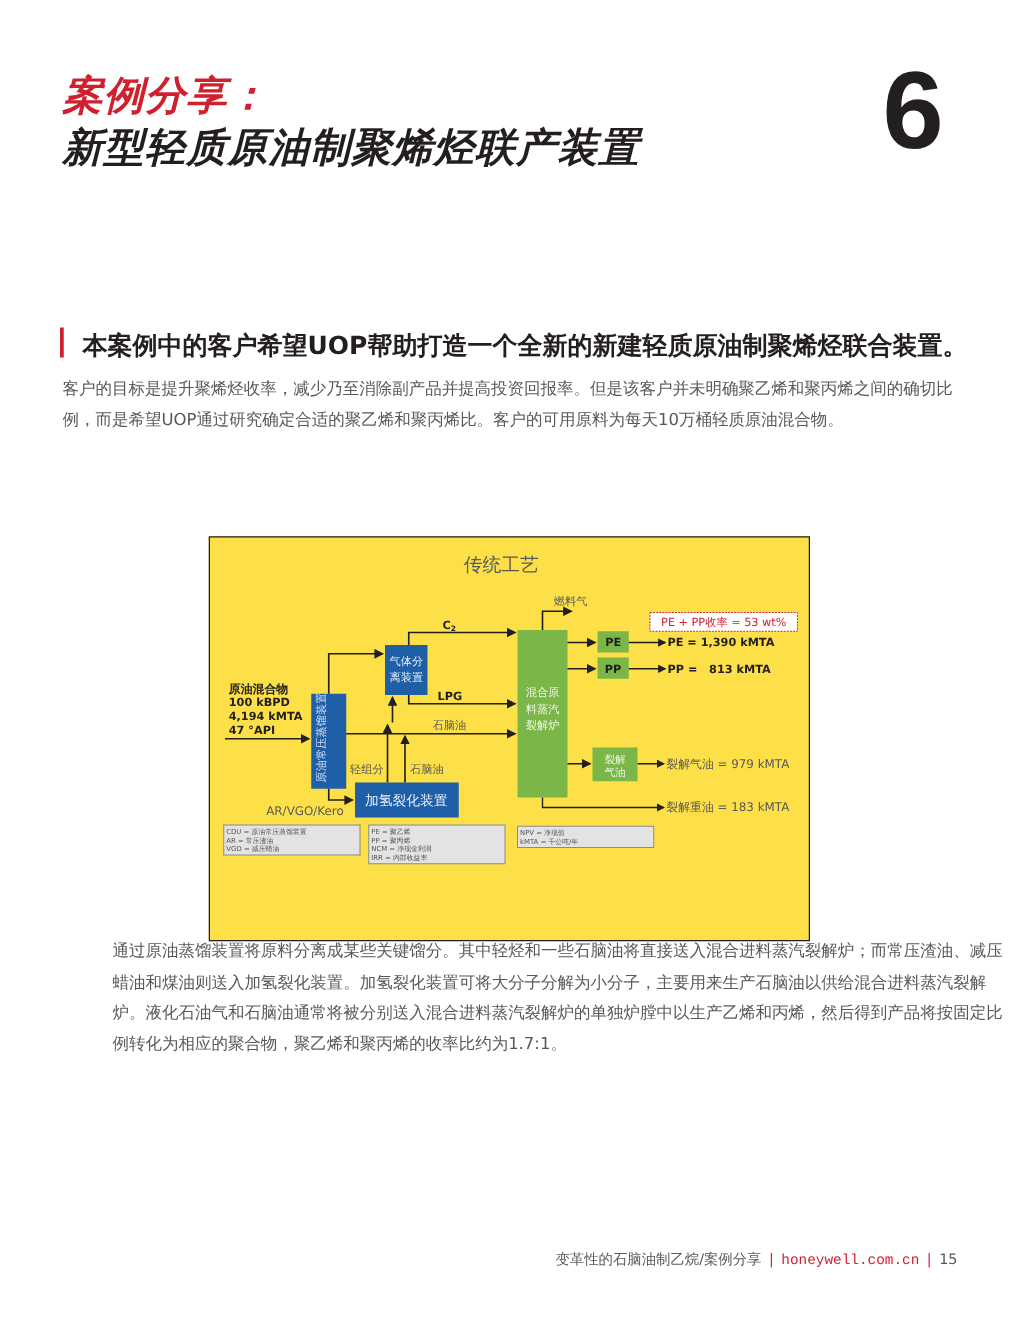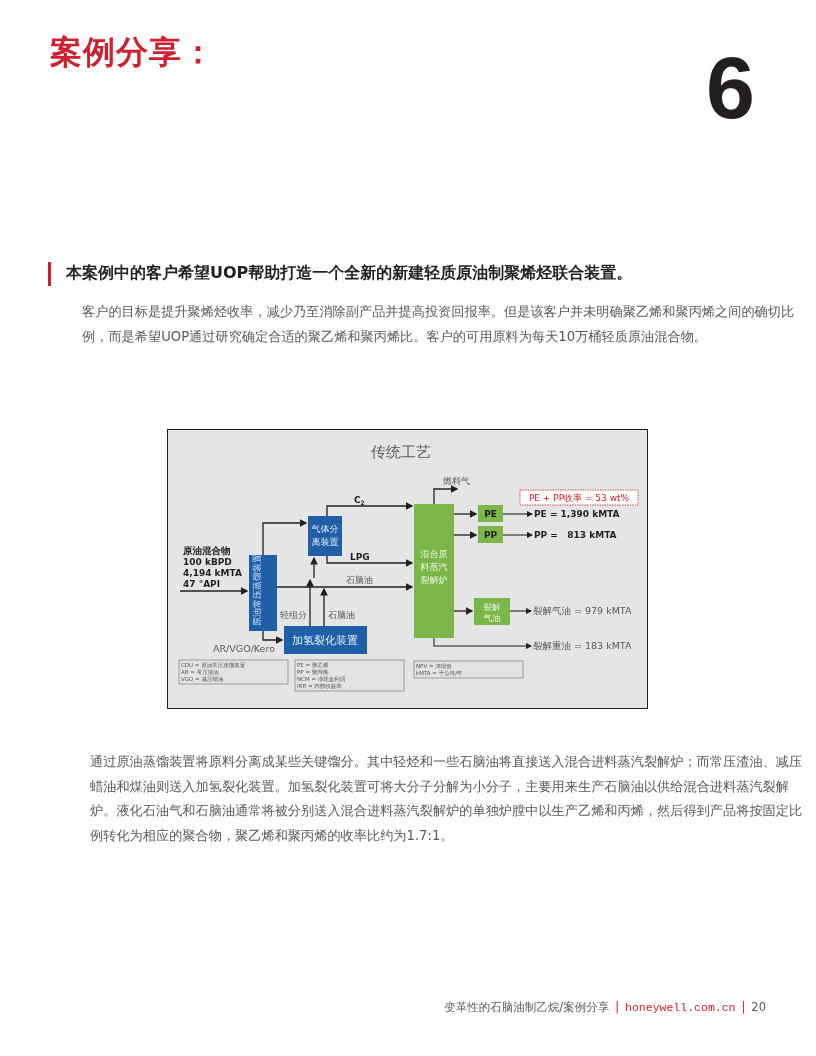--- a/index.html
+++ b/index.html
@@ -1,41 +1,42 @@
 <!DOCTYPE html>
 <html><head>
 <meta charset="utf-8">
 <style>
   html, body { margin: 0; padding: 0; background: #ffffff; }
   body { width: 816px; height: 1056px; position: relative; overflow: hidden;
          font-family: "DejaVu Sans", "Liberation Sans", sans-serif; color: #231f20; }
-  .title-block { position: absolute; left: 50px; top: 32px; }
+  .title-block { position: absolute; left: 50px; top: 56px; font-style: italic; }
   .title-line1 { font-size: 32px; font-weight: bold; color: #d0202e; line-height: 40px; letter-spacing: 1px; }
   .title-line2 { font-size: 32px; font-weight: bold; color: #231f20; line-height: 44px; letter-spacing: 1px; }
   .chapter-num { position: absolute; left: 706px; top: 38px; font-family: "Liberation Sans", sans-serif;
                  font-size: 88px; font-weight: bold; color: #231f20; line-height: 100px; }
   .lead { position: absolute; left: 48px; top: 262px; width: 730px; height: 24px; }
   .lead-bar { position: absolute; left: 0; top: 0; width: 3px; height: 24px; background: #d0202e; }
-  .lead-text { position: absolute; left: 18px; top: 1px; font-size: 16px; font-weight: bold; color: #231f20; white-space: nowrap; }
+  .lead-text { position: absolute; left: 18px; top: 1px; font-size: 20px; font-weight: bold; color: #231f20; white-space: nowrap; }
   .para { position: absolute; left: 50px; width: 718px; font-size: 13.2px; line-height: 24.5px; color: #58595b; }
-  .para1 { top: 300px; margin-left: 32px; }
+  .para1 { top: 300px; }
   .para2 { top: 750px; margin-left: 40px; }
-  .diagram { position: absolute; left: 167px; top: 429px; width: 481px; height: 280px;
-             border: 1.5px solid #231f20; box-sizing: border-box; background: #e5e5e5; }
+  .diagram { position: absolute; left: 167px; top: 429px; width: 481px; height: 324px;
+             border: 1.5px solid #231f20; box-sizing: border-box; background: #fde047; }
   .diagram svg { position: absolute; left: 0; top: 0; }
   .footer { position: absolute; right: 50px; top: 1000px; font-size: 11.5px; color: #58595b; white-space: nowrap; }
   .footer .sep { color: #d0202e; margin: 0 6px; }
   .footer .site { color: #d0202e; font-family: Liberation Mono, monospace; }
   .footer .page { color: #58595b; }
 </style>
 </head>
 <body>
 
 <div class="title-block">
   <div class="title-line1">案例分享：</div>
+  <div class="title-line2">新型轻质原油制聚烯烃联产装置</div>
 </div>
 <div class="chapter-num">6</div>
 
 <div class="lead">
   <div class="lead-bar"></div>
   <div class="lead-text">本案例中的客户希望UOP帮助打造一个全新的新建轻质原油制聚烯烃联合装置。</div>
 </div>
 
 <div class="para para1">客户的目标是提升聚烯烃收率，减少乃至消除副产品并提高投资回报率。但是该客户并未明确聚乙烯和聚丙烯之间的确切比例，而是希望UOP通过研究确定合适的聚乙烯和聚丙烯比。客户的可用原料为每天10万桶轻质原油混合物。</div>
 
@@ -138,14 +139,14 @@
       <rect x="246" y="231" width="109" height="17" fill="#e3e3e3" stroke="#8a8a8a" stroke-width="0.8"></rect>
       <text x="248" y="238" font-size="5.5" fill="#555">NPV = 净现值</text>
       <text x="248" y="245" font-size="5.5" fill="#555">kMTA = 千公吨/年</text>
     </g>
   </svg>
 </div>
 
 <div class="para para2">通过原油蒸馏装置将原料分离成某些关键馏分。其中轻烃和一些石脑油将直接送入混合进料蒸汽裂解炉；而常压渣油、减压蜡油和煤油则送入加氢裂化装置。加氢裂化装置可将大分子分解为小分子，主要用来生产石脑油以供给混合进料蒸汽裂解炉。液化石油气和石脑油通常将被分别送入混合进料蒸汽裂解炉的单独炉膛中以生产乙烯和丙烯，然后得到产品将按固定比例转化为相应的聚合物，聚乙烯和聚丙烯的收率比约为1.7:1。</div>
 
 <div class="footer">
-  <span>变革性的石脑油制乙烷/案例分享</span><span class="sep">|</span><span class="site">honeywell.com.cn</span><span class="sep">|</span><span class="page">20</span>
+  <span>变革性的石脑油制乙烷/案例分享</span><span class="sep">|</span><span class="site">honeywell.com.cn</span><span class="sep">|</span><span class="page">15</span>
 </div>
 
 </body></html>

